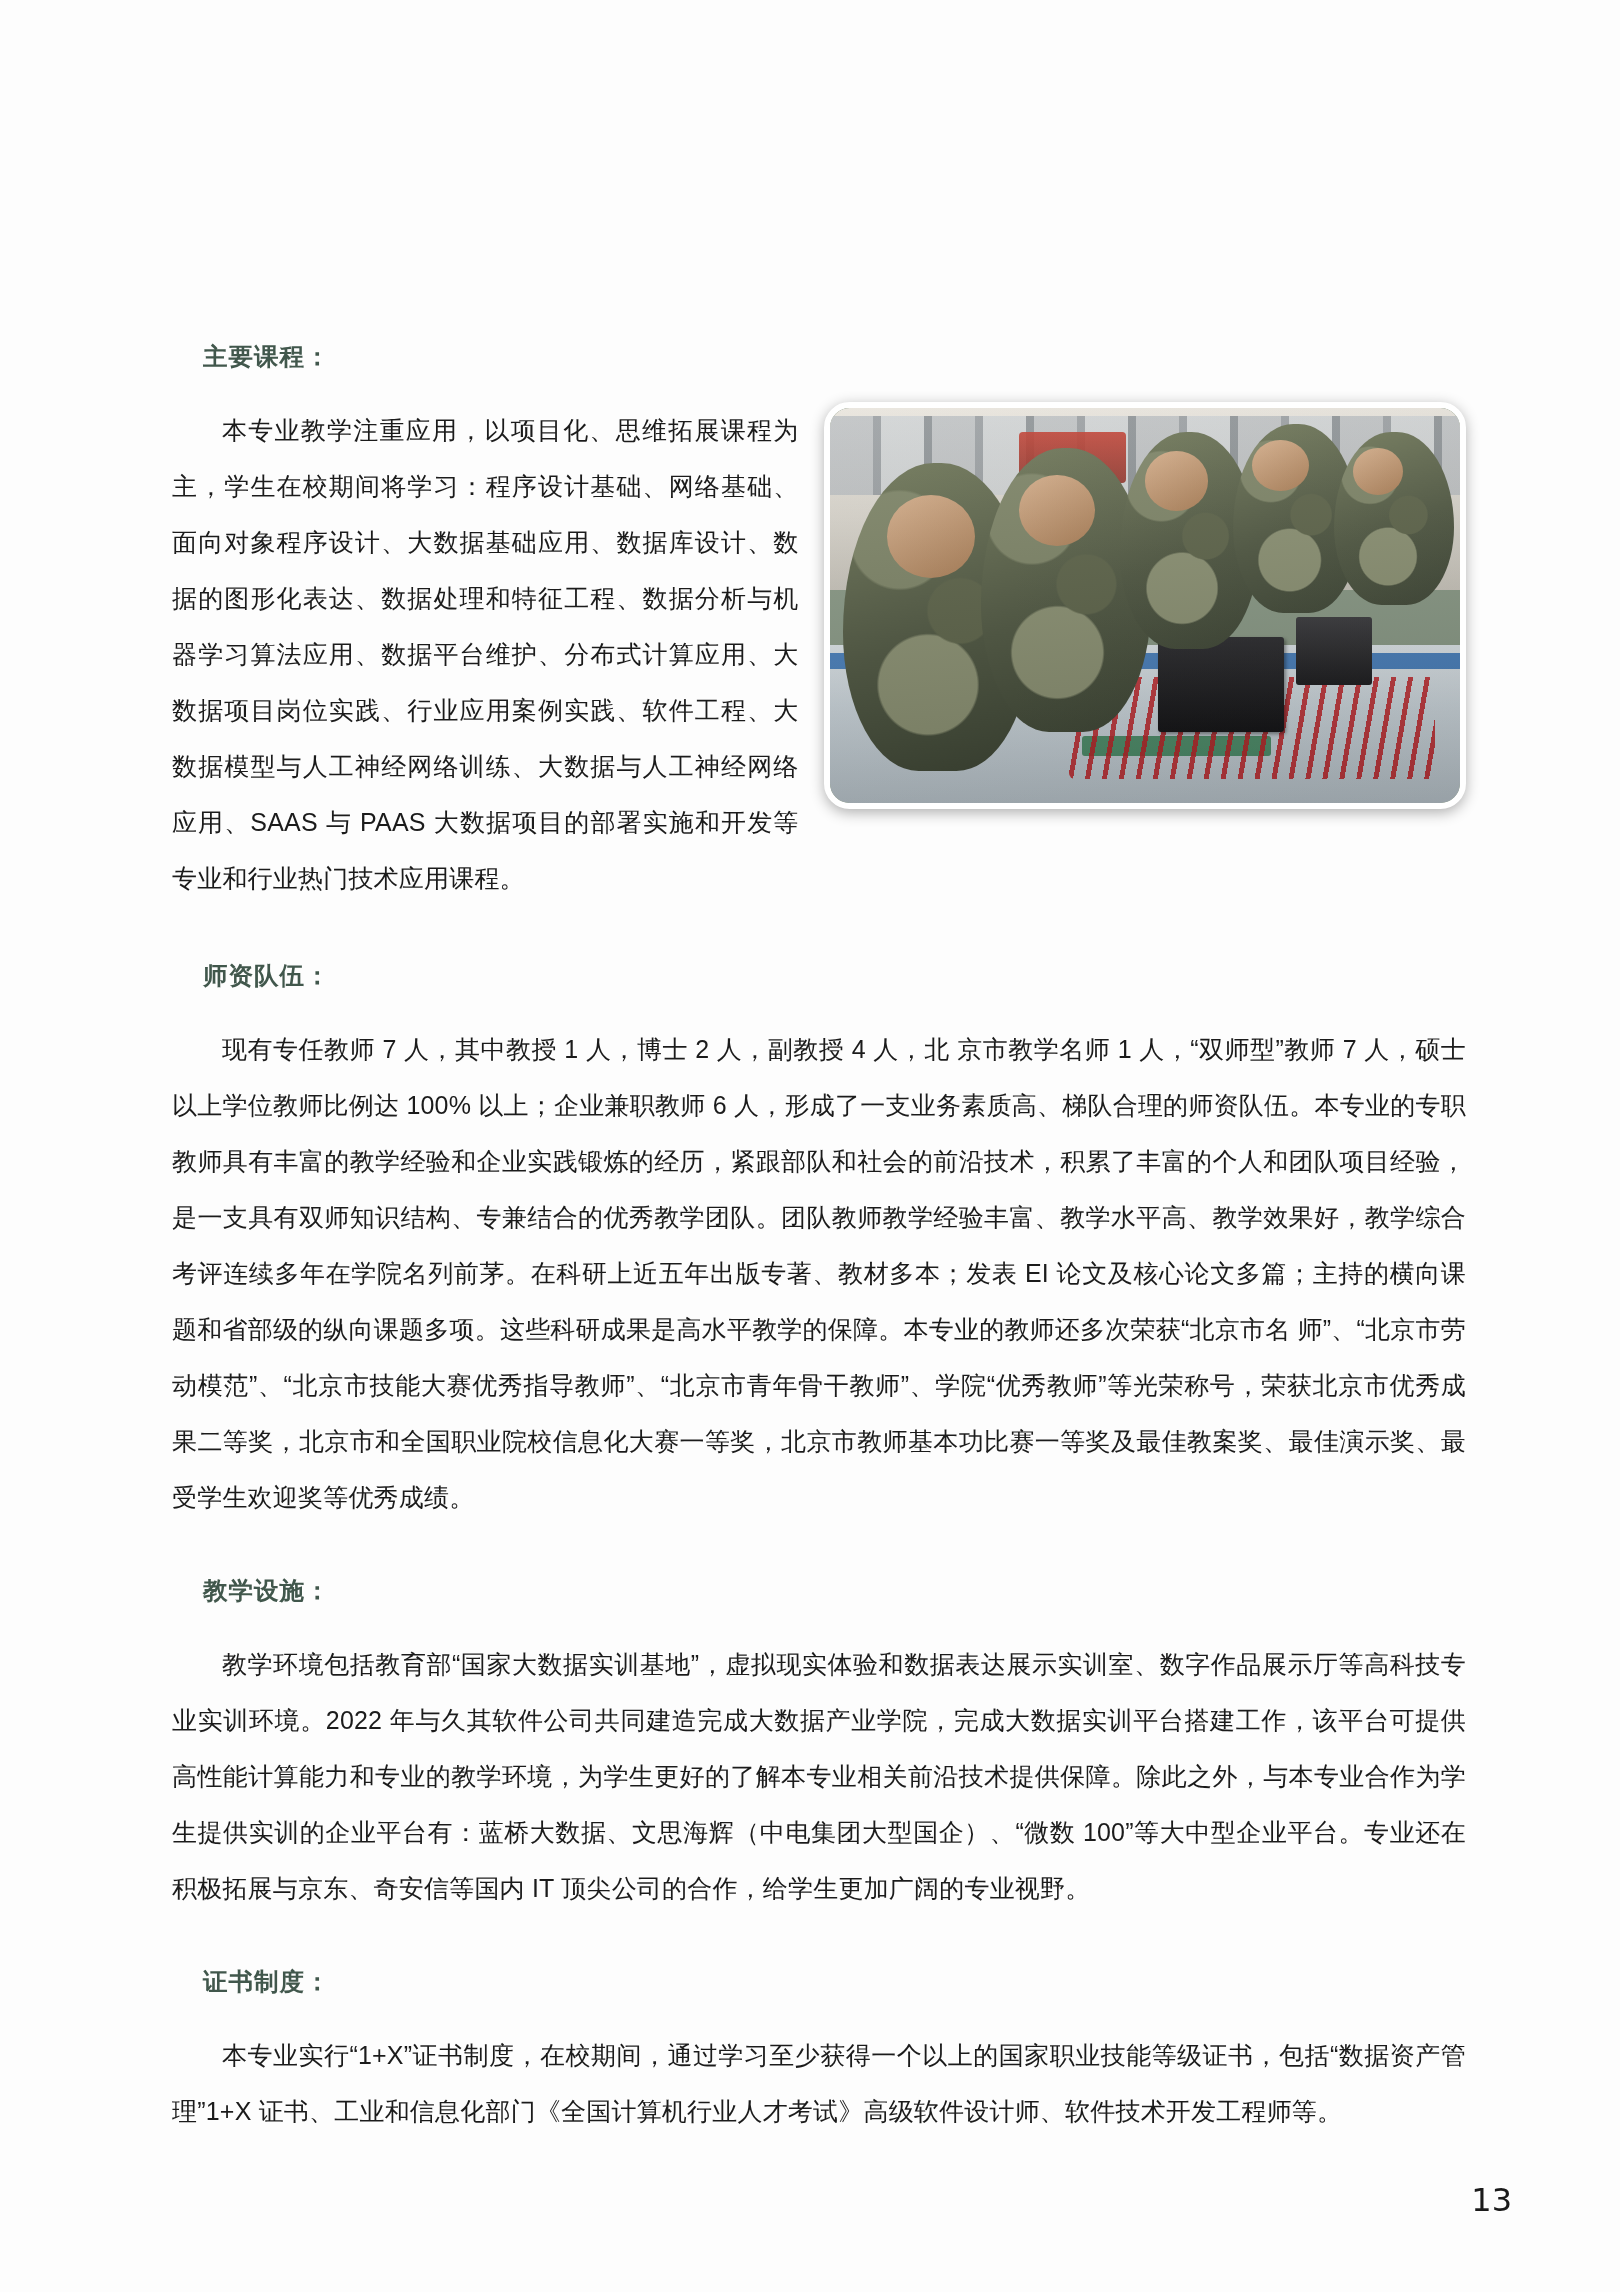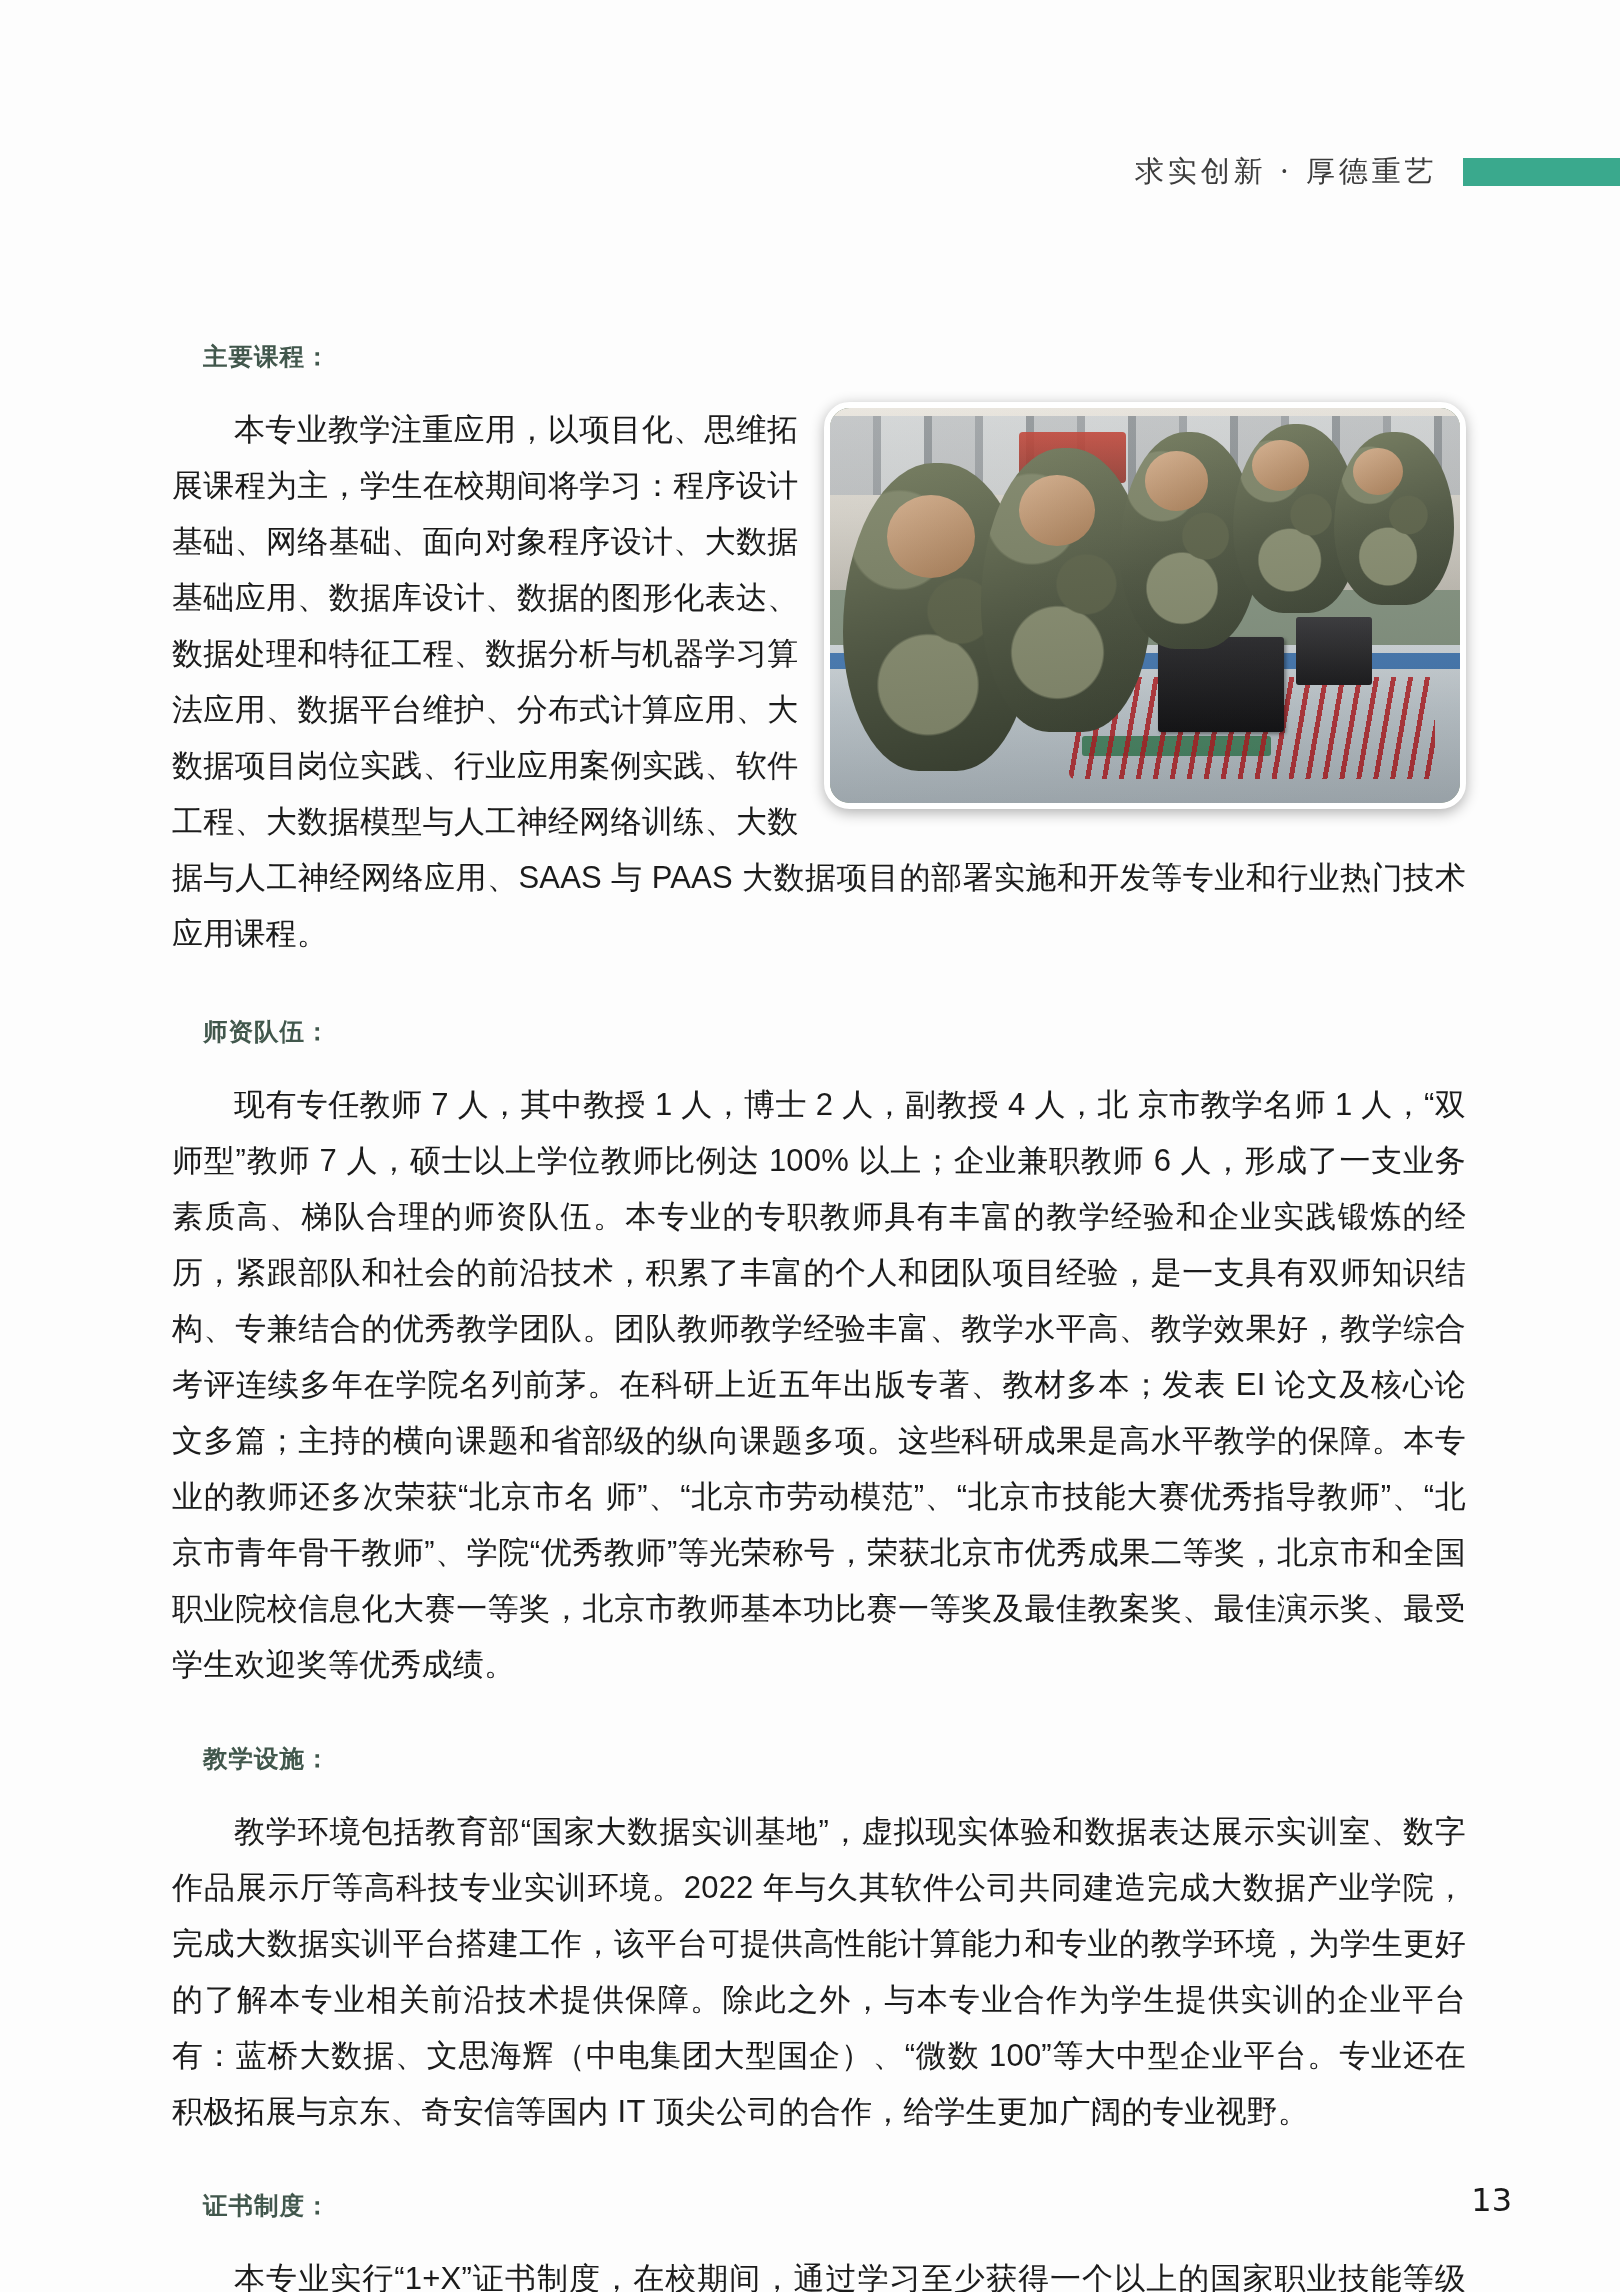--- a/index.html
+++ b/index.html
@@ -55,21 +55,21 @@
     font-weight: bold;
     letter-spacing: 1px;
     margin: 0 0 29px 31px;
   }
   .section-heading.spaced-top {
     margin-top: 53px;
   }
 
   p.body-text {
     margin: 0 0 0 0;
-    font-size: 31px;
+    font-size: 25px;
     line-height: 56px;
     color: #1b1b1b;
     text-align: justify;
     text-justify: inter-ideograph;
     text-indent: 2em;
     letter-spacing: 0.2px;
   }
   p.body-text + .section-heading {
     margin-top: 49px;
   }
@@ -186,24 +186,20 @@
     font-size: 32px;
     color: #1a1a1a;
     font-family: "DejaVu Sans", "Liberation Sans", sans-serif;
   }
 </style>
 </head>
 <body>
 
 <div class="page">
 
-  <div class="page-header">
-    <div class="header-motto">求实创新 · 厚德重艺</div>
-    <div class="header-bar"></div>
-  </div>
 
   <div class="content">
 
     <h2 class="section-heading">主要课程：</h2>
     <div class="clearfix">
       <div class="photo-float">
         <div class="photo-inner">
           <div class="ph-wall"></div>
           <div class="ph-panels"></div>
           <div class="ph-redbox"></div>

